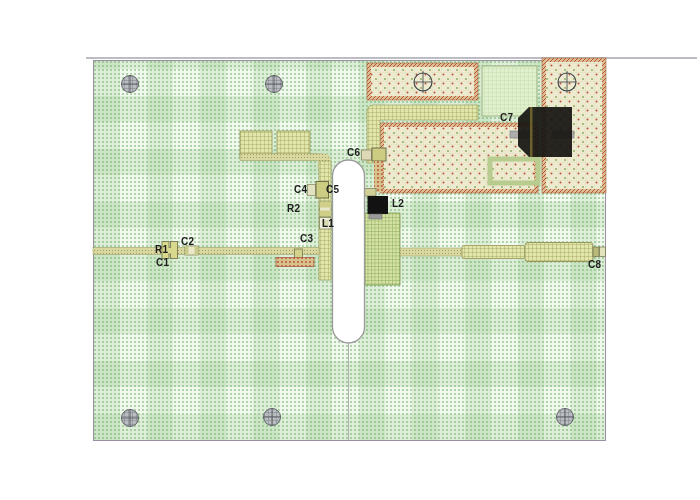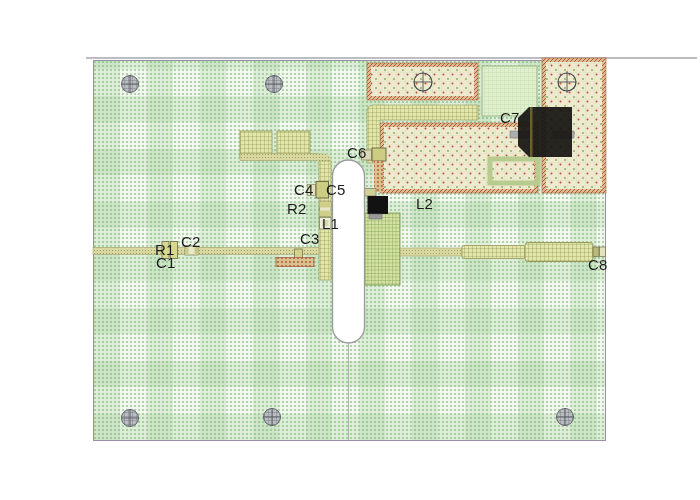--- a/index.html
+++ b/index.html
@@ -8,21 +8,21 @@
   #board{position:absolute;left:93px;top:60px;width:513px;height:381px;
          border:1px solid #9b8fa6;box-sizing:border-box;
          background-color:#f1f8ee;
          background-image:
            radial-gradient(circle at 1px 1px, rgba(110,175,100,.50) .7px, transparent 1.1px),
            repeating-linear-gradient(90deg, rgba(140,195,130,.20) 0 26px, rgba(140,195,130,0) 26px 53px),
            repeating-linear-gradient(0deg, rgba(140,195,130,.20) 0 26px, rgba(140,195,130,0) 26px 53px);
          background-size:4px 4px,auto,auto;}
   #topline{position:absolute;left:86px;top:57px;width:611px;height:2px;background:#bcbcc2;}
   svg{position:absolute;left:0;top:0;}
-  .lbl{position:absolute;font-weight:normal;font-size:15px;line-height:12px;color:#1c1c1c;
+  .lbl{position:absolute;font-weight:bold;font-size:10px;line-height:12px;color:#1c1c1c;
        letter-spacing:.2px;white-space:nowrap;}
 </style>
 </head>
 <body>
 
 <div id="stage">
   <div id="topline"></div>
   <div id="board"></div>
 
   <svg width="700" height="500" viewBox="0 0 700 500">
@@ -195,16 +195,16 @@
 
   <div class="lbl" style="left:155px;top:244px">R1</div>
   <div class="lbl" style="left:181px;top:236px">C2</div>
   <div class="lbl" style="left:156px;top:257px">C1</div>
   <div class="lbl" style="left:300px;top:233px">C3</div>
   <div class="lbl" style="left:294px;top:184px">C4</div>
   <div class="lbl" style="left:287px;top:203px">R2</div>
   <div class="lbl" style="left:322px;top:218px">L1</div>
   <div class="lbl" style="left:347px;top:147px">C6</div>
   <div class="lbl" style="left:326px;top:184px">C5</div>
-  <div class="lbl" style="left:416px;top:198px">L2</div>
+  <div class="lbl" style="left:392px;top:198px">L2</div>
   <div class="lbl" style="left:500px;top:112px">C7</div>
   <div class="lbl" style="left:588px;top:259px">C8</div>
 </div>
 
 </body></html>

